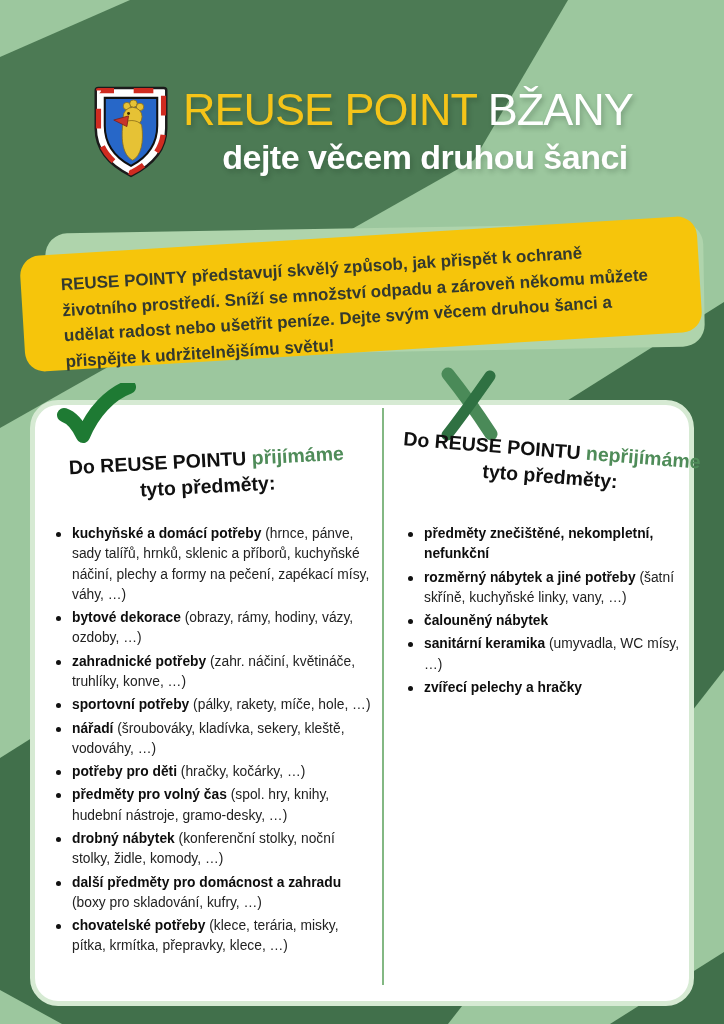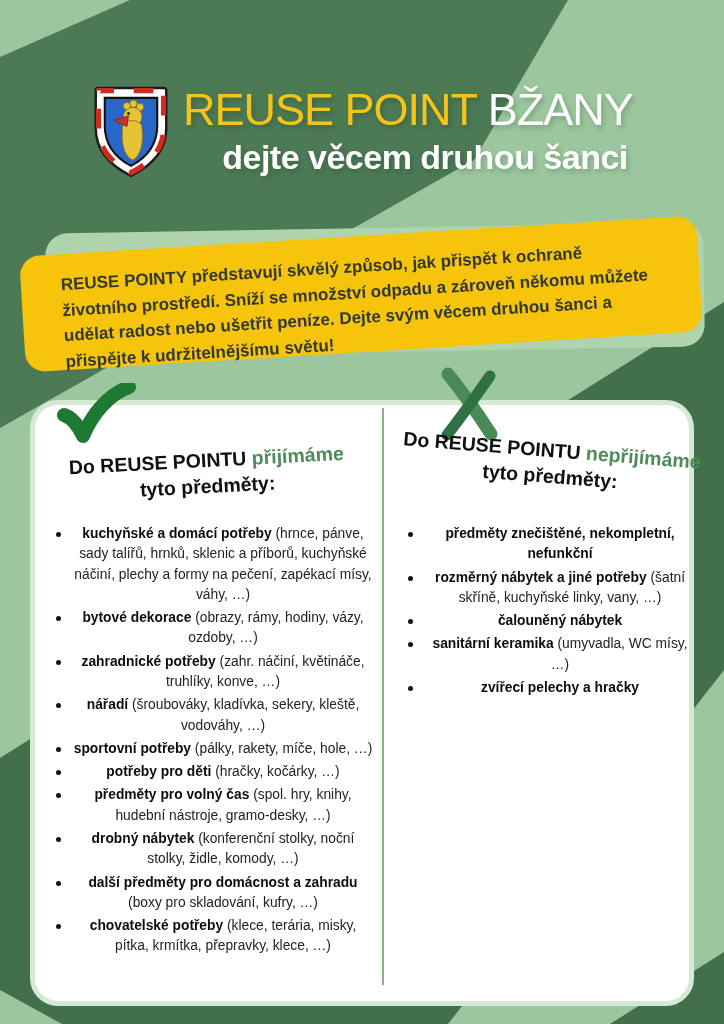--- a/index.html
+++ b/index.html
@@ -51,21 +51,21 @@
   .col-head{
     width:310px;text-align:center;font-size:19.5px;font-weight:800;
     line-height:1.32;color:#101010;
   }
   .col-head .hl{color:#4F8C59;}
   #accept-head{left:52px;top:448px;transform:rotate(-3deg);}
   #reject-head{left:396px;top:438px;transform:rotate(4.5deg);}
   
   ul.items{
     list-style:none;margin:0;padding:0;color:#222222;
-    font-size:13.8px;line-height:1.47;text-align:center;
+    font-size:13.8px;line-height:1.47;
   }
   ul.items li{position:relative;padding-left:20px;margin-bottom:3px;}
   ul.items li::before{
     content:"";position:absolute;left:4px;top:8px;width:5px;height:5px;
     border-radius:50%;background:#111;
   }
   ul.items b{font-weight:700;color:#0d0d0d;}
   #accept-list{left:52px;top:524px;width:322px;}
   #reject-list{left:404px;top:524px;width:292px;}
   
@@ -136,22 +136,22 @@
 </div>
 
 <div class="abs col-head" id="accept-head">
   <span>Do REUSE POINTU </span><span class="hl">přijímáme</span><br>
   <span>tyto předměty:</span>
 </div>
 <ul class="abs items" id="accept-list">
     <li><b>kuchyňské a domácí potřeby</b><span> (hrnce, pánve, sady talířů, hrnků, sklenic a příborů, kuchyňské náčiní, plechy a formy na pečení, zapékací mísy, váhy, …)</span></li>
     <li><b>bytové dekorace</b><span> (obrazy, rámy, hodiny, vázy, ozdoby, …)</span></li>
     <li><b>zahradnické potřeby</b><span> (zahr. náčiní, květináče, truhlíky, konve, …)</span></li>
+    <li><b>sportovní potřeby</b><span> (pálky, rakety, míče, hole, …)</span></li>
     <li><b>nářadí</b><span> (šroubováky, kladívka, sekery, kleště, vodováhy, …)</span></li>
-    <li><b>sportovní potřeby</b><span> (pálky, rakety, míče, hole, …)</span></li>
     <li><b>potřeby pro děti</b><span> (hračky, kočárky, …)</span></li>
     <li><b>předměty pro volný čas</b><span> (spol. hry, knihy, hudební nástroje, gramo-desky, …)</span></li>
     <li><b>drobný nábytek</b><span> (konferenční stolky, noční stolky, židle, komody, …)</span></li>
     <li><b>další předměty pro domácnost a zahradu</b><span> (boxy pro skladování, kufry, …)</span></li>
     <li><b>chovatelské potřeby</b><span> (klece, terária, misky, pítka, krmítka, přepravky, klece, …)</span></li>
   </ul>
 
 <div class="abs col-head" id="reject-head">
   <span>Do REUSE POINTU </span><span class="hl">nepřijímáme</span><br>
   <span>tyto předměty:</span>

